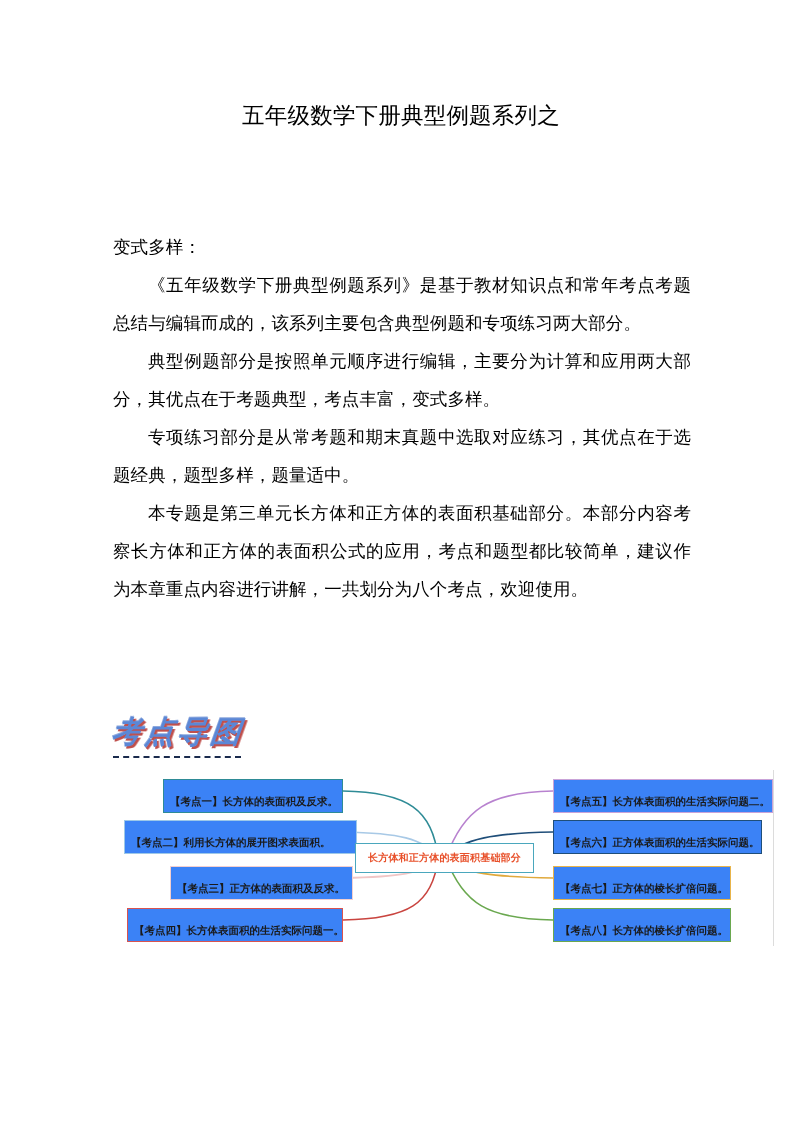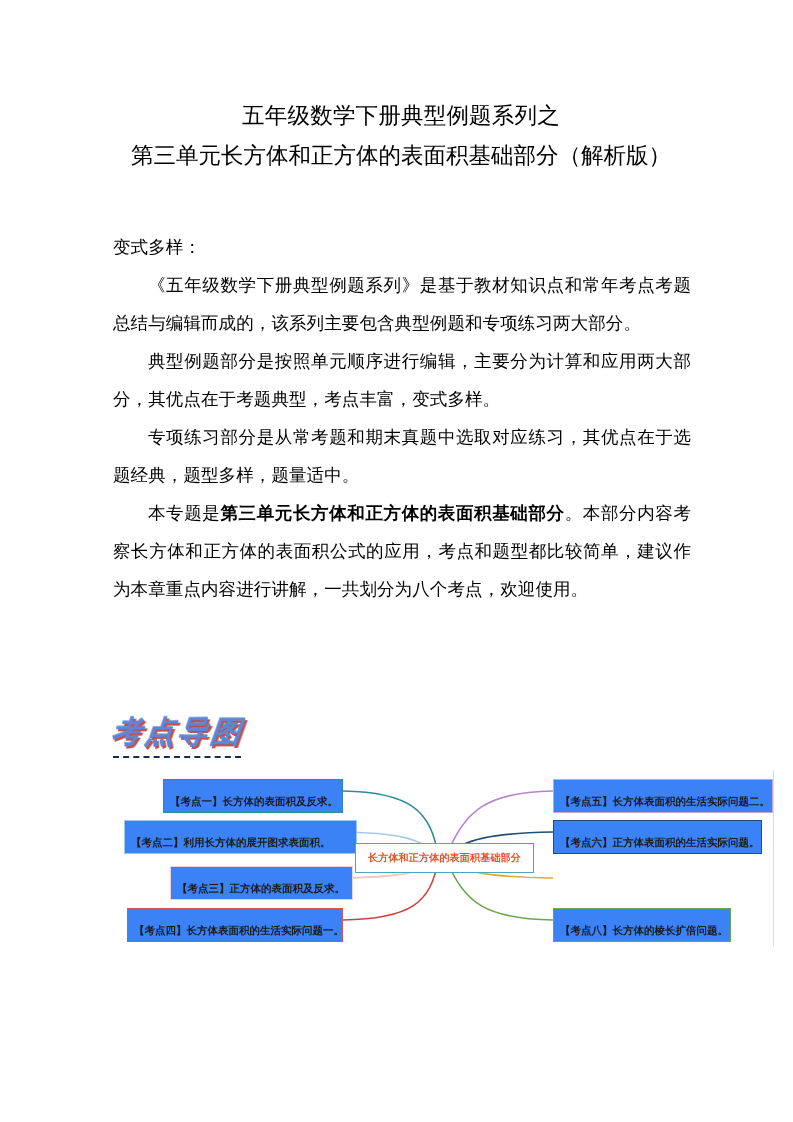--- a/index.html
+++ b/index.html
@@ -54,21 +54,21 @@
     font-size: 17.5px;
     line-height: 38px;
     text-align: justify;
     text-justify: inter-ideograph;
     margin: 0;
     letter-spacing: 0.1px;
   }
   .para.indent {
     text-indent: 35px;
   }
-  .para b { font-weight: bold; }
+  .para b { font-weight: normal; }
 
   
   .wordart-wrap {
     position: absolute;
     left: 110px;
     top: 712px;
     width: 260px;
     height: 52px;
   }
   .wordart {
@@ -153,21 +153,20 @@
     letter-spacing: 0.2px;
   }
 </style>
 </head>
 <body>
 
 <div class="page">
 
   <div class="title-block">
     <div class="title-line l1">五年级数学下册典型例题系列之</div>
-    <div class="title-line l2">第三单元长方体和正方体的表面积基础部分（解析版）</div>
   </div>
 
   <div class="body-block">
     <p class="para">变式多样：</p>
     <p class="para indent">《五年级数学下册典型例题系列》是基于教材知识点和常年考点考题总结与编辑而成的，该系列主要包含典型例题和专项练习两大部分。</p>
     <p class="para indent">典型例题部分是按照单元顺序进行编辑，主要分为计算和应用两大部分，其优点在于考题典型，考点丰富，变式多样。</p>
     <p class="para indent">专项练习部分是从常考题和期末真题中选取对应练习，其优点在于选题经典，题型多样，题量适中。</p>
     <p class="para indent"><span>本专题是</span><b>第三单元长方体和正方体的表面积基础部分</b><span>。本部分内容考察长方体和正方体的表面积公式的应用，考点和题型都比较简单，建议作为本章重点内容进行讲解，一共划分为八个考点，欢迎使用。</span></p>
   </div>
 
@@ -208,18 +207,21 @@
     <div class="node-center" id="node-center" style="left: 247px; top: 73px; width: 179px; height: 30px; border-color: rgb(74, 167, 189); color: rgb(232, 80, 42); background: rgb(255, 255, 255);">
         <span>长方体和正方体的表面积基础部分</span>
       </div>
 
     <div class="node right" id="node-r0" style="width: 220px; left: 445px; top: 9px; height: 28px; border-color: rgb(201, 163, 216);">
         <span>【考点五】长方体表面积的生活实际问题二。</span>
       </div>
     <div class="node right" id="node-r1" style="width: 209px; left: 445px; top: 50px; height: 31px; border-color: rgb(31, 78, 121);">
         <span>【考点六】正方体表面积的生活实际问题。</span>
       </div>
+    <div class="node right" id="node-r2" style="width: 178px; left: 445px; top: 96px; height: 25px; border-color: rgb(232, 180, 74);">
+        <span>【考点七】正方体的棱长扩倍问题。</span>
+      </div>
     <div class="node right" id="node-r3" style="width: 178px; left: 445px; top: 138px; height: 25px; border-color: rgb(106, 168, 79);">
         <span>【考点八】长方体的棱长扩倍问题。</span>
       </div>
   </div>
 
 </div>
 
 </body></html>

